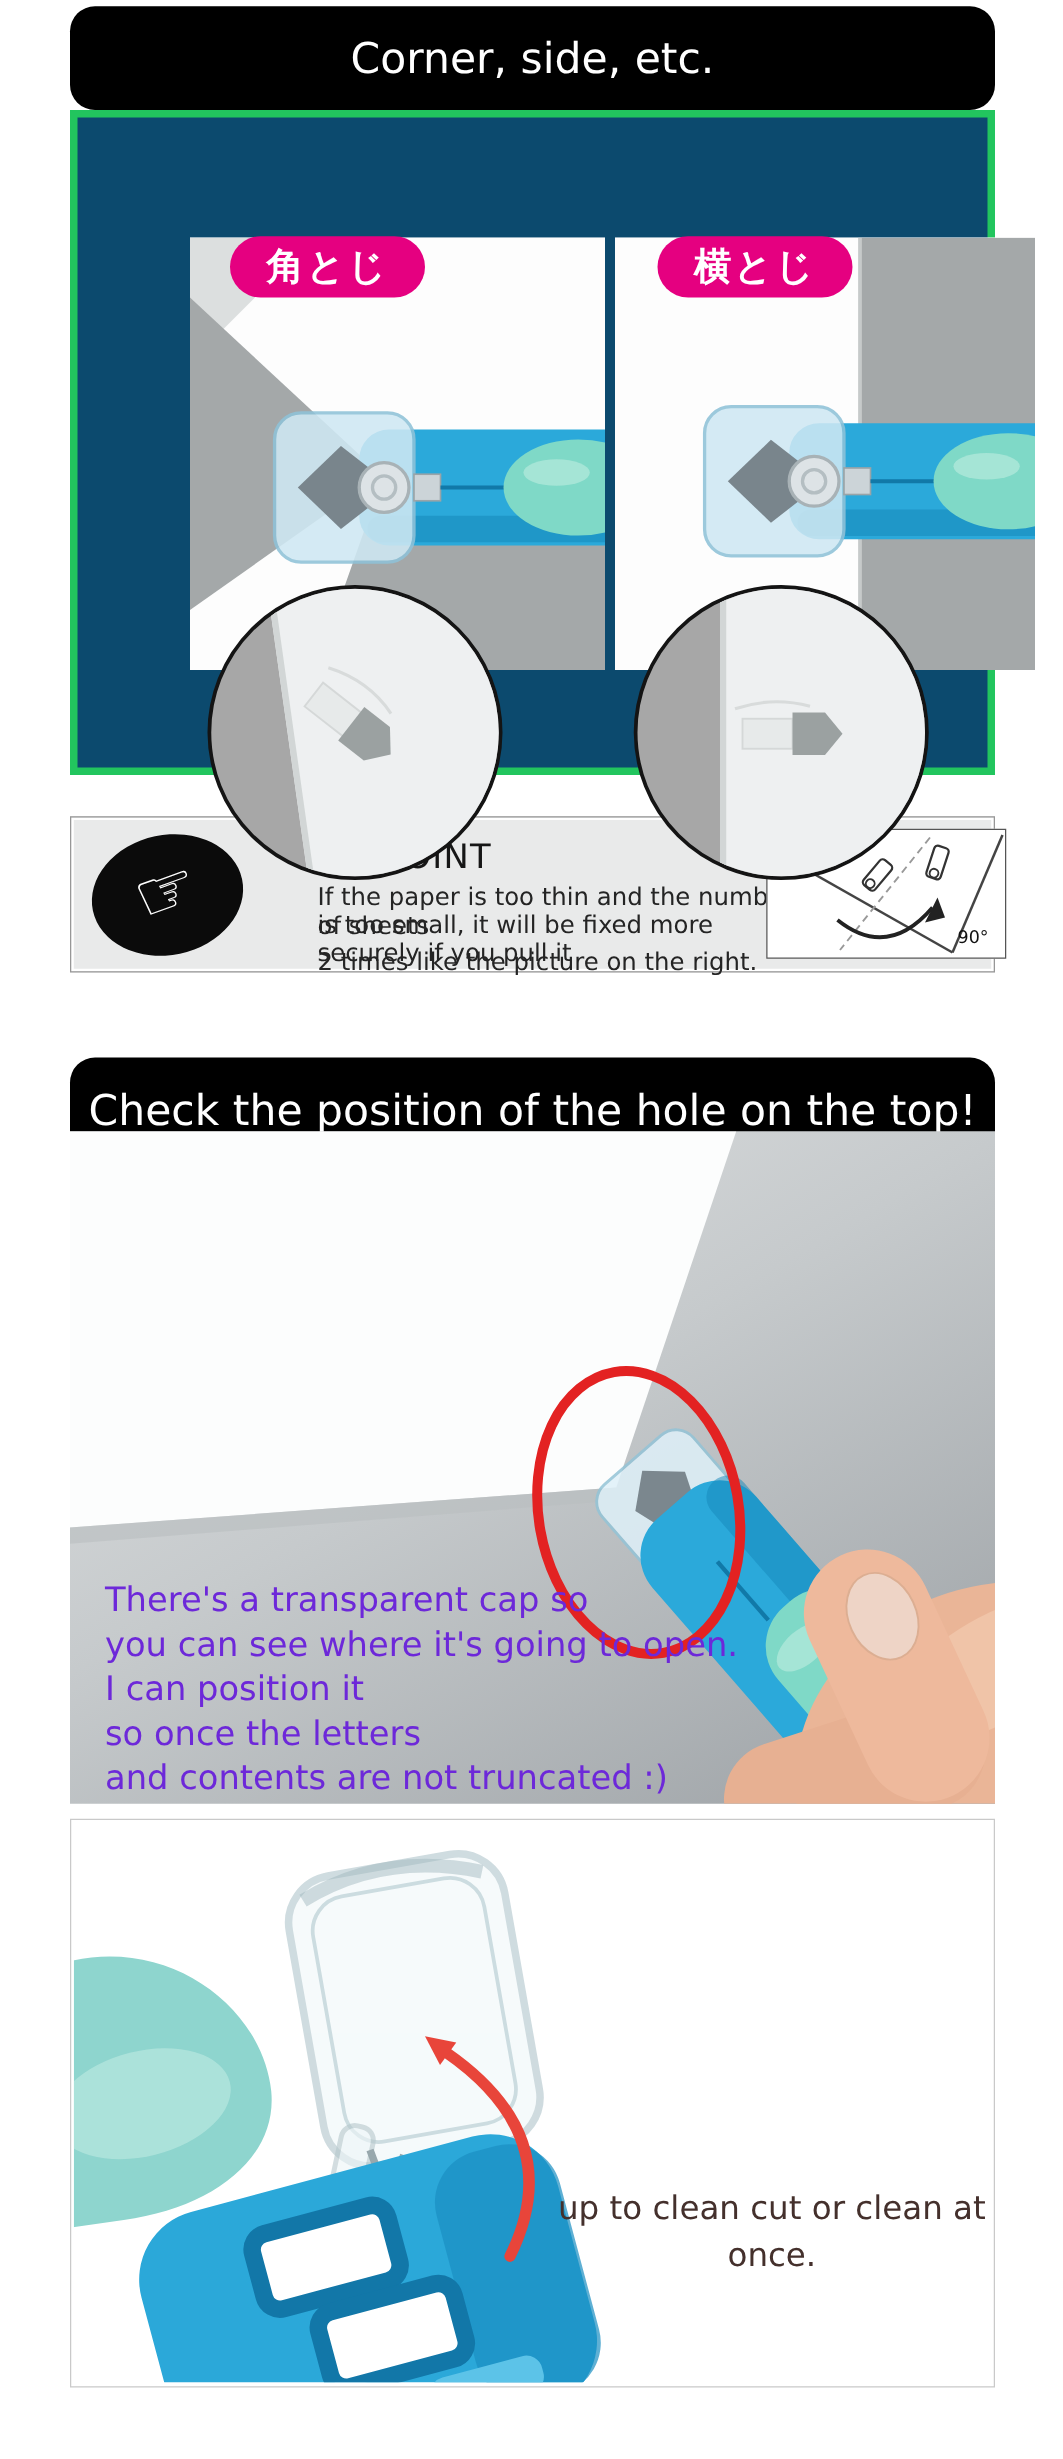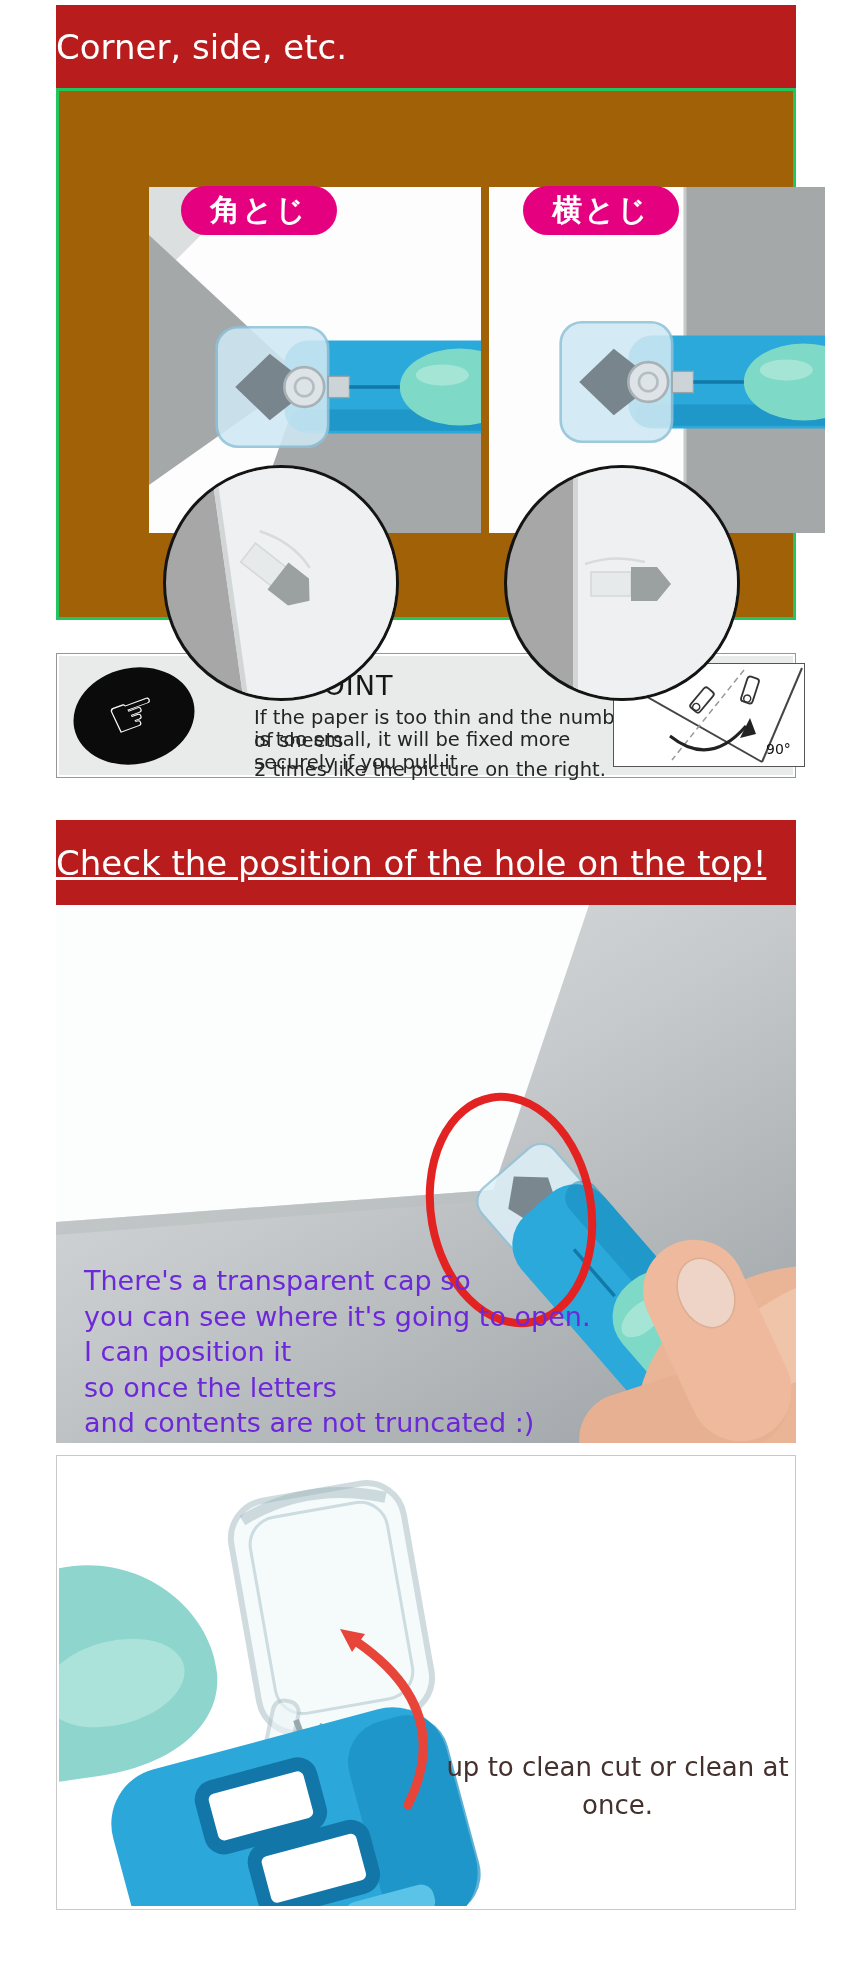--- a/index.html
+++ b/index.html
@@ -1,28 +1,28 @@
 <!DOCTYPE html>
 <html><head>
 <meta charset="utf-8">
 <style>
   * { margin:0; padding:0; box-sizing:border-box; }
   body { background:#fff; font-family:"DejaVu Sans", sans-serif; }
   .page { position:relative; width:850px; height:1967px; background:#ffffff; overflow:hidden; }
 
   
-  .brown-header { position:absolute; left:56px; width:740px; background:#b91c1c;
-    color:#fff; display:flex; align-items:center; 
-    font-size:34px; letter-spacing:0px; }
+  .brown-header { position:absolute; left:56px; width:740px; background:#000000;
+    color:#fff; display:flex; align-items:center; justify-content:center;
+    font-size:34px; letter-spacing:0px;border-radius:20px; }
   .hdr1 { top:5px; height:83px; }
-  .hdr2 { top:820px; height:85px;text-decoration:underline; }
+  .hdr2 { top:846px; height:85px; }
 
   
   .panel1 { position:absolute; left:56px; top:88px; width:740px; height:532px;
-    background:#a16207; border:3px solid #22c55e; }
+    background:#0c4a6e; border:6px solid #22c55e; }
   .bind-photo { position:absolute; top:96px; height:346px; background:#fdfdfd; overflow:hidden; }
   .photoL { left:90px;  width:332px; }
   .photoR { left:430px; width:336px; }
   .wedge { position:absolute; inset:0; }
   .pill { position:absolute; top:95px; width:156px; height:49px; background:#e50080;
     border-radius:25px; color:#fff; font-size:30px; font-weight:bold; letter-spacing:2px;
     display:flex; align-items:center; justify-content:center; z-index:6; }
   .pillL { left:122px; } .pillR { left:464px; }
   .inset-circle { position:absolute; top:374px; width:236px; height:236px; border-radius:50%;
     border:3px solid #141414; background:#a7a7a7; overflow:hidden; z-index:5; }

